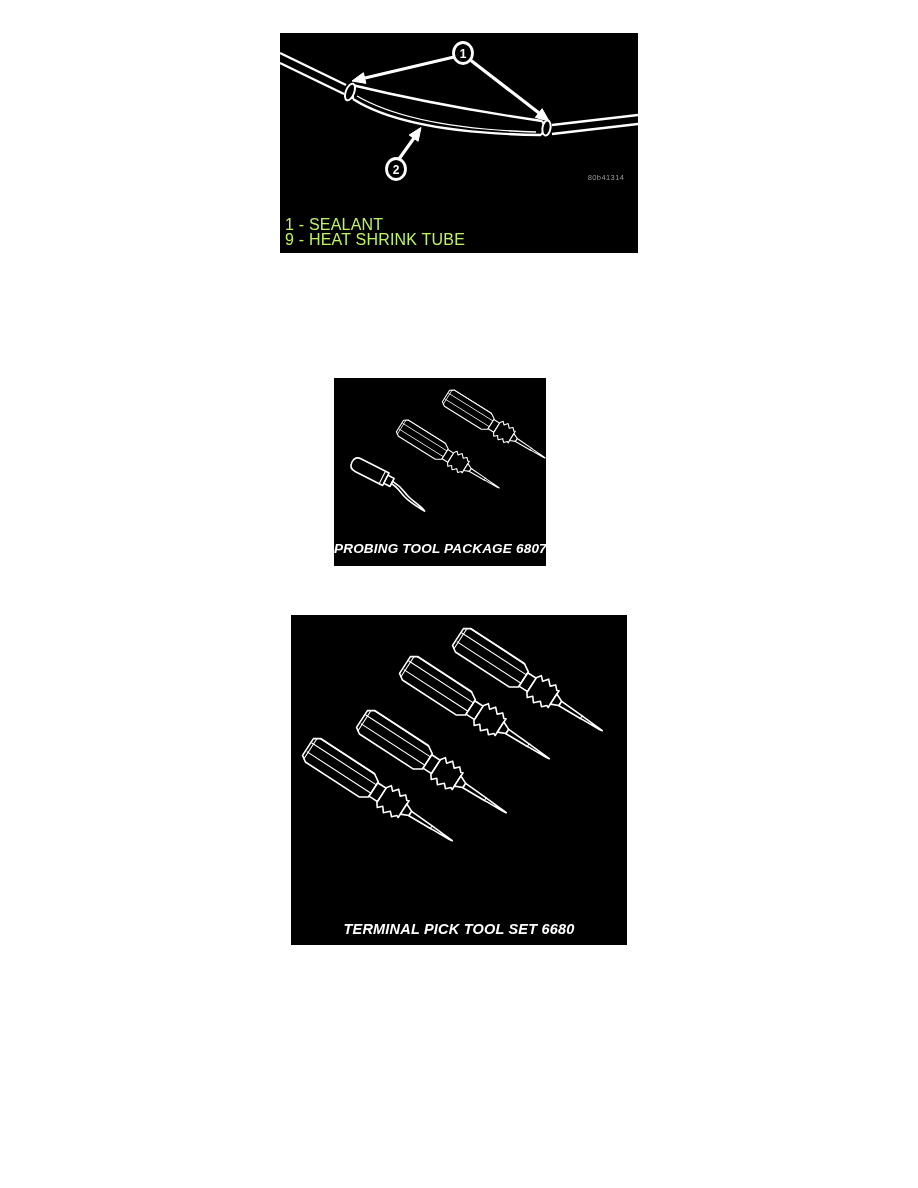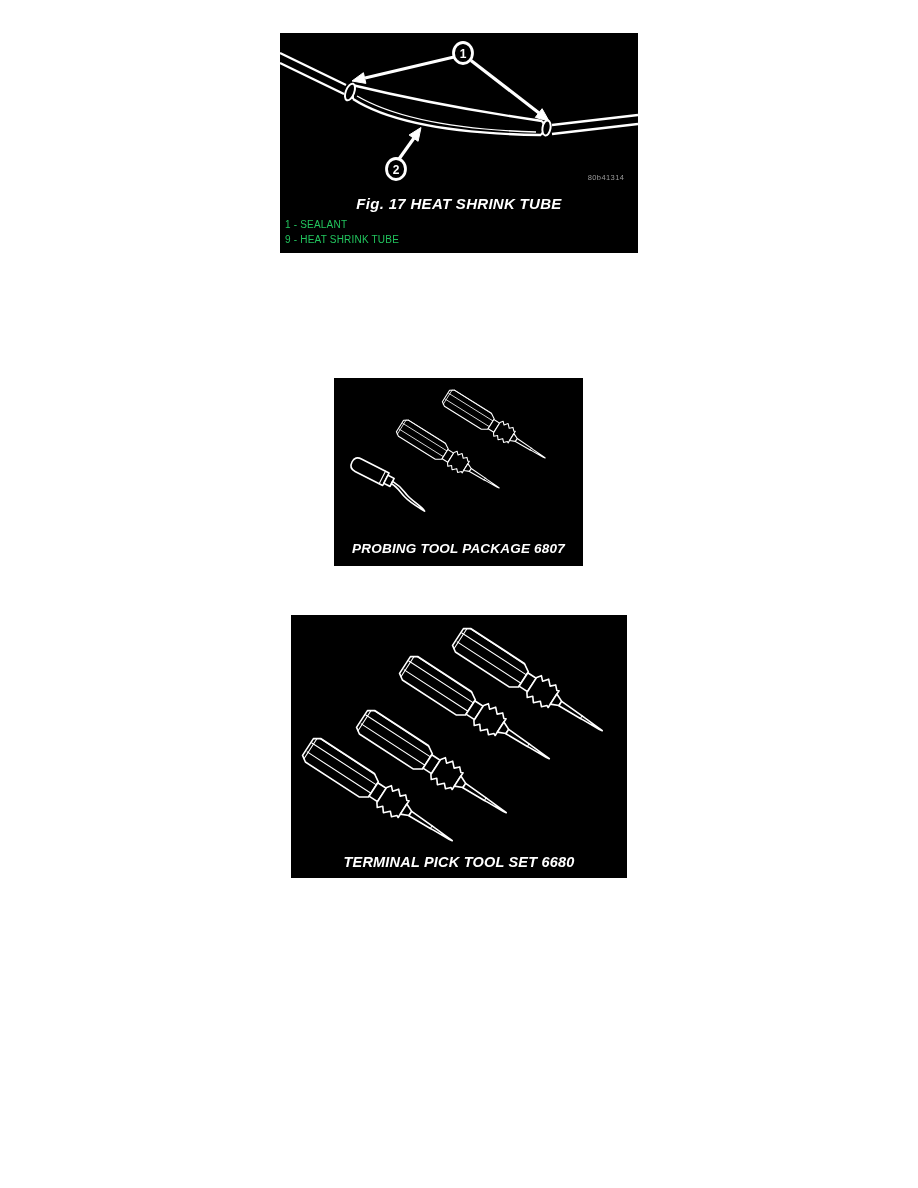--- a/index.html
+++ b/index.html
@@ -3,33 +3,33 @@
 <meta charset="utf-8">
 <style>
   html, body { margin:0; padding:0; }
   body {
     width:918px; height:1188px; background:#ffffff;
     font-family:"Liberation Sans", sans-serif;
   }
   .page { position:relative; width:918px; height:1188px; background:#ffffff; overflow:hidden; }
   figure.panel { margin:0; position:absolute; background:#000000; }
   .panel-1 { left:280px; top:33px;  width:358px; height:220px; }
-  .panel-2 { left:334px; top:378px; width:249px; height:188px; }
-  .panel-3 { left:291px; top:615px; width:336px; height:263px; }
+  .panel-2 { left:334px; top:378px; width:212px; height:188px; }
+  .panel-3 { left:291px; top:615px; width:336px; height:330px; }
   .panel svg.art { display:block; position:absolute; left:0; top:0; }
   .caption {
     position:absolute; left:0; width:100%; text-align:center;
     color:#ffffff; font-weight:bold; font-style:italic; white-space:nowrap;
   }
   .caption-1 { top:162px; font-size:15px; letter-spacing:0.3px; }
   .caption-2 { bottom:10px; font-size:13.5px; letter-spacing:0.2px; }
   .caption-3 { bottom:8px;  font-size:14.5px; letter-spacing:0.2px; }
   .legend {
     position:absolute; left:5px; top:184px;
-    color:#22c55e; font-size:10px; line-height:15px; letter-spacing:0.2px;
+    color:#bef264; font-size:16px; line-height:15px; letter-spacing:0.2px;
   }
   .defs-holder { position:absolute; width:0; height:0; overflow:hidden; }
 </style>
 </head>
 <body>
 
 <svg class="defs-holder" xmlns="http://www.w3.org/2000/svg" aria-hidden="true">
   <defs>
     <g id="pick-tool" stroke="#ffffff" stroke-width="1.6" fill="#000000" stroke-linejoin="round" stroke-linecap="round">
       <path d="M0,-10 L6,-14 L70,-14 L78,-9 L78,9 L70,14 L6,14 L0,10 Z"></path>
@@ -94,21 +94,20 @@
         <ellipse cx="183" cy="20" rx="9.5" ry="10.5" fill="#000000" stroke="#ffffff" stroke-width="2.8"></ellipse>
         <text x="183" y="24.5" text-anchor="middle" font-size="12" font-weight="bold" fill="#ffffff">1</text>
       </g>
       <g>
         <ellipse cx="116" cy="136" rx="9.5" ry="10.5" fill="#000000" stroke="#ffffff" stroke-width="2.8"></ellipse>
         <text x="116" y="140.5" text-anchor="middle" font-size="12" font-weight="bold" fill="#ffffff">2</text>
       </g>
 
       <text x="326" y="147" text-anchor="middle" font-size="7.5" letter-spacing="0.4" fill="#9a9a9a">80b41314</text>
     </svg>
-    <figcaption class="caption caption-1">Fig. 17 HEAT SHRINK TUBE</figcaption>
     <div class="legend">
       <div>1 - SEALANT</div>
       <div>9 - HEAT SHRINK TUBE</div>
     </div>
   </figure>
 
   <figure class="panel panel-2">
     <svg class="art" width="249" height="162" viewBox="0 0 249 162" xmlns="http://www.w3.org/2000/svg">
       <g>
         <use href="#pick-tool" xlink:href="#pick-tool" transform="translate(112,18) rotate(32) scale(0.68)"></use>

